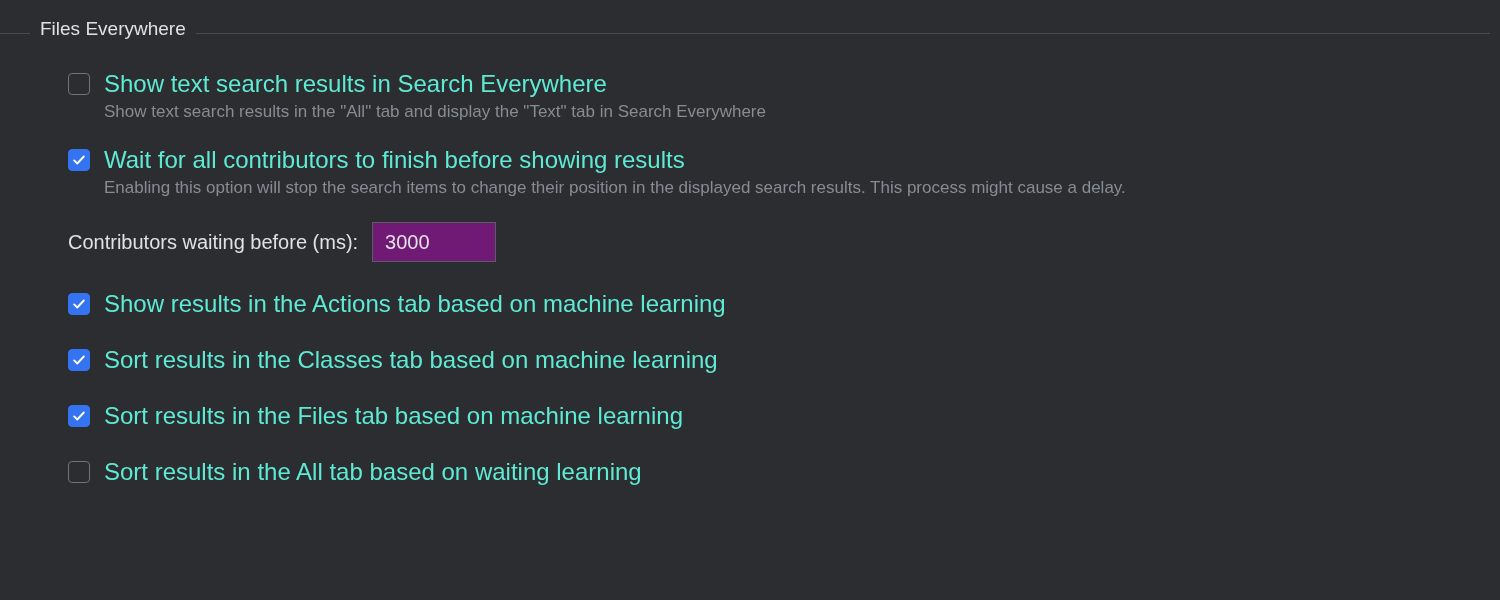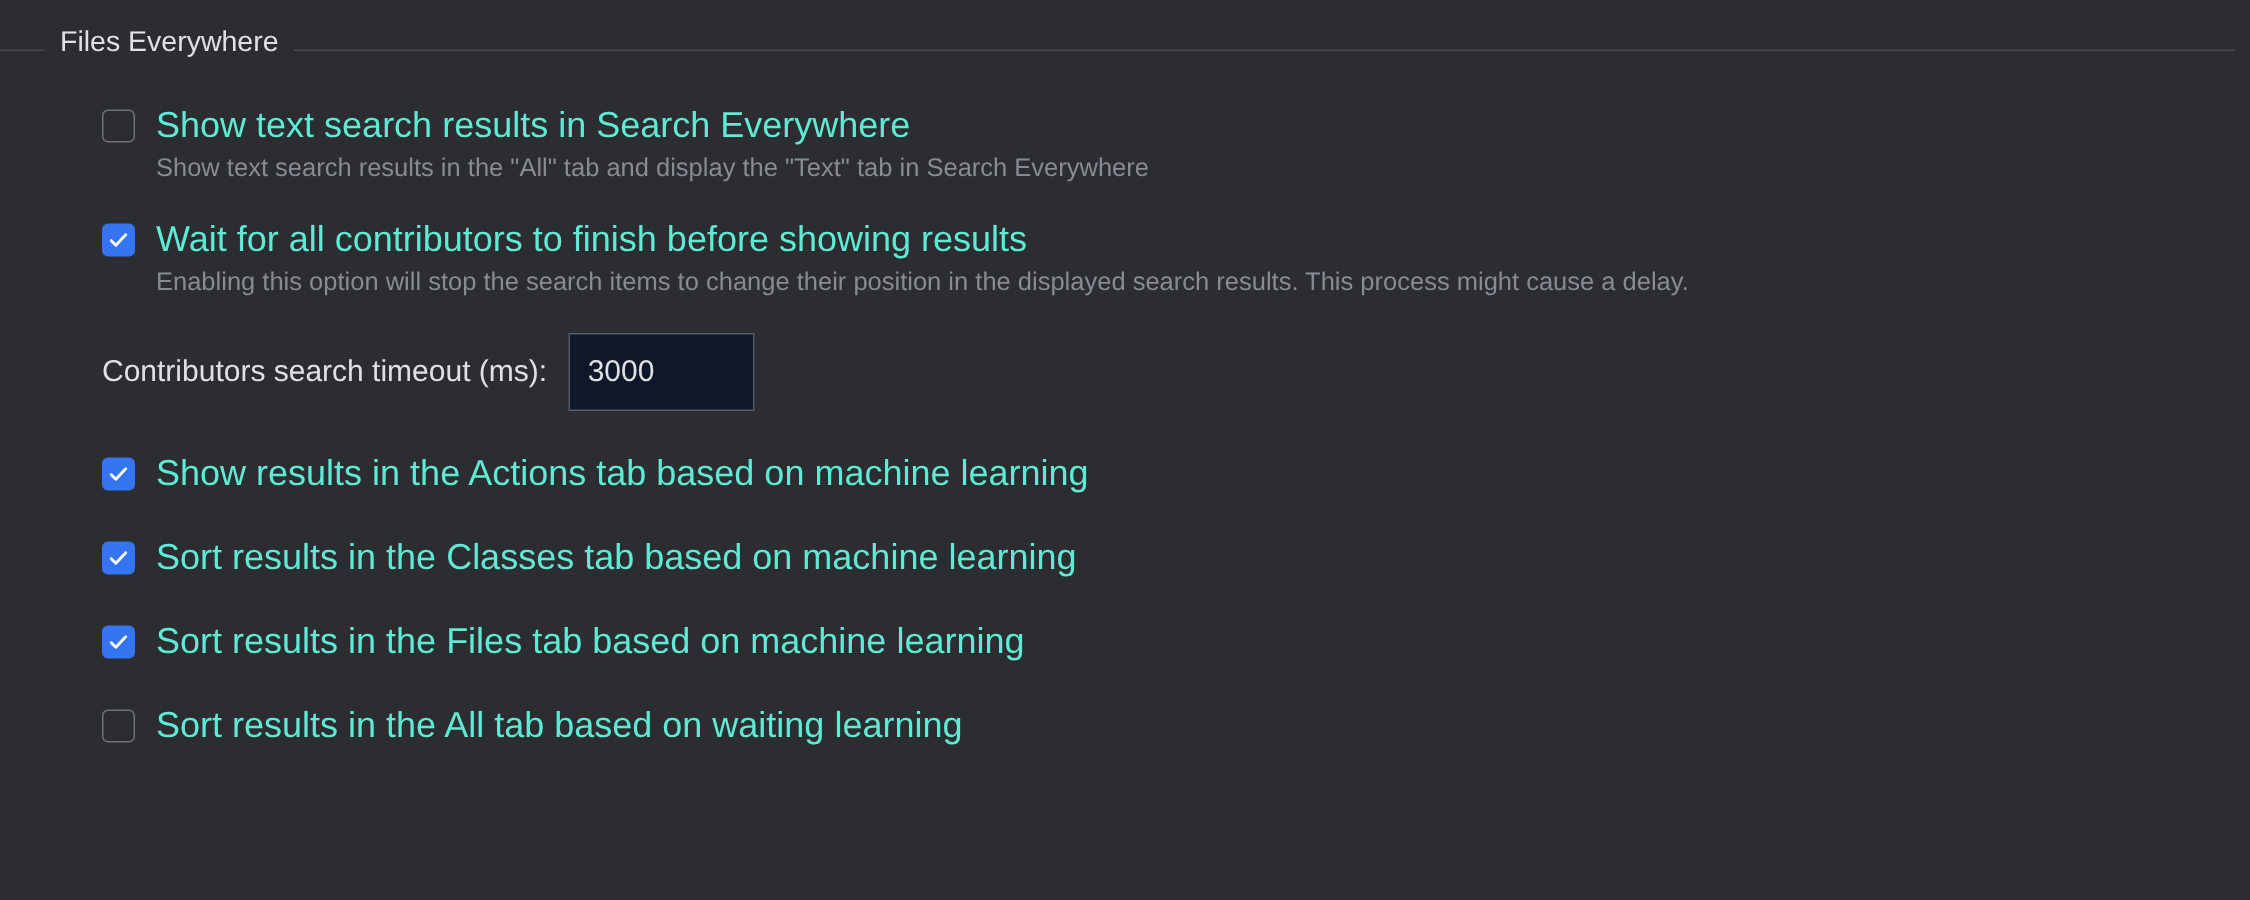--- a/index.html
+++ b/index.html
@@ -92,27 +92,27 @@
       align-items: center;
       margin-bottom: 28px;
       margin-top: 6px;
     }
     .input-label {
       color: #dfe1e5;
       font-size: 20px;
       margin-right: 14px;
     }
     .text-input {
-      background: #0f172a;
+      background: #701a75;
       border: 1px solid #5a5d63;
       color: #dfe1e5;
       font-size: 20px;
       padding: 6px 12px;
       width: 124px;
-      height: 52px;
+      height: 40px;
       font-family: inherit;
     }
     .simple-row {
       display: flex;
       align-items: center;
       margin-bottom: 28px;
     }
     .simple-row .checkbox {
       margin-top: 0;
     }
@@ -136,21 +136,21 @@
       <div class="checkbox checked">
         <svg viewBox="0 0 16 16">
             <path d="M2.5 8.5 L6 12 L13.5 4" stroke="white" stroke-width="2.2" fill="none" stroke-linecap="round" stroke-linejoin="round"></path>
           </svg>
       </div>
       <span class="label">Wait for all contributors to finish before showing results</span>
     </div>
     <div class="desc">Enabling this option will stop the search items to change their position in the displayed search results. This process might cause a delay.</div>
 
     <div class="input-row">
-      <span class="input-label">Contributors search timeout (ms):</span>
+      <span class="input-label">Contributors waiting before (ms):</span>
       <input type="text" class="text-input" value="3000" style="">
     </div>
 
     <div class="simple-row">
       <div class="checkbox checked">
         <svg viewBox="0 0 16 16">
             <path d="M2.5 8.5 L6 12 L13.5 4" stroke="white" stroke-width="2.2" fill="none" stroke-linecap="round" stroke-linejoin="round"></path>
           </svg>
       </div>
       <span class="label">Show results in the Actions tab based on machine learning</span>

